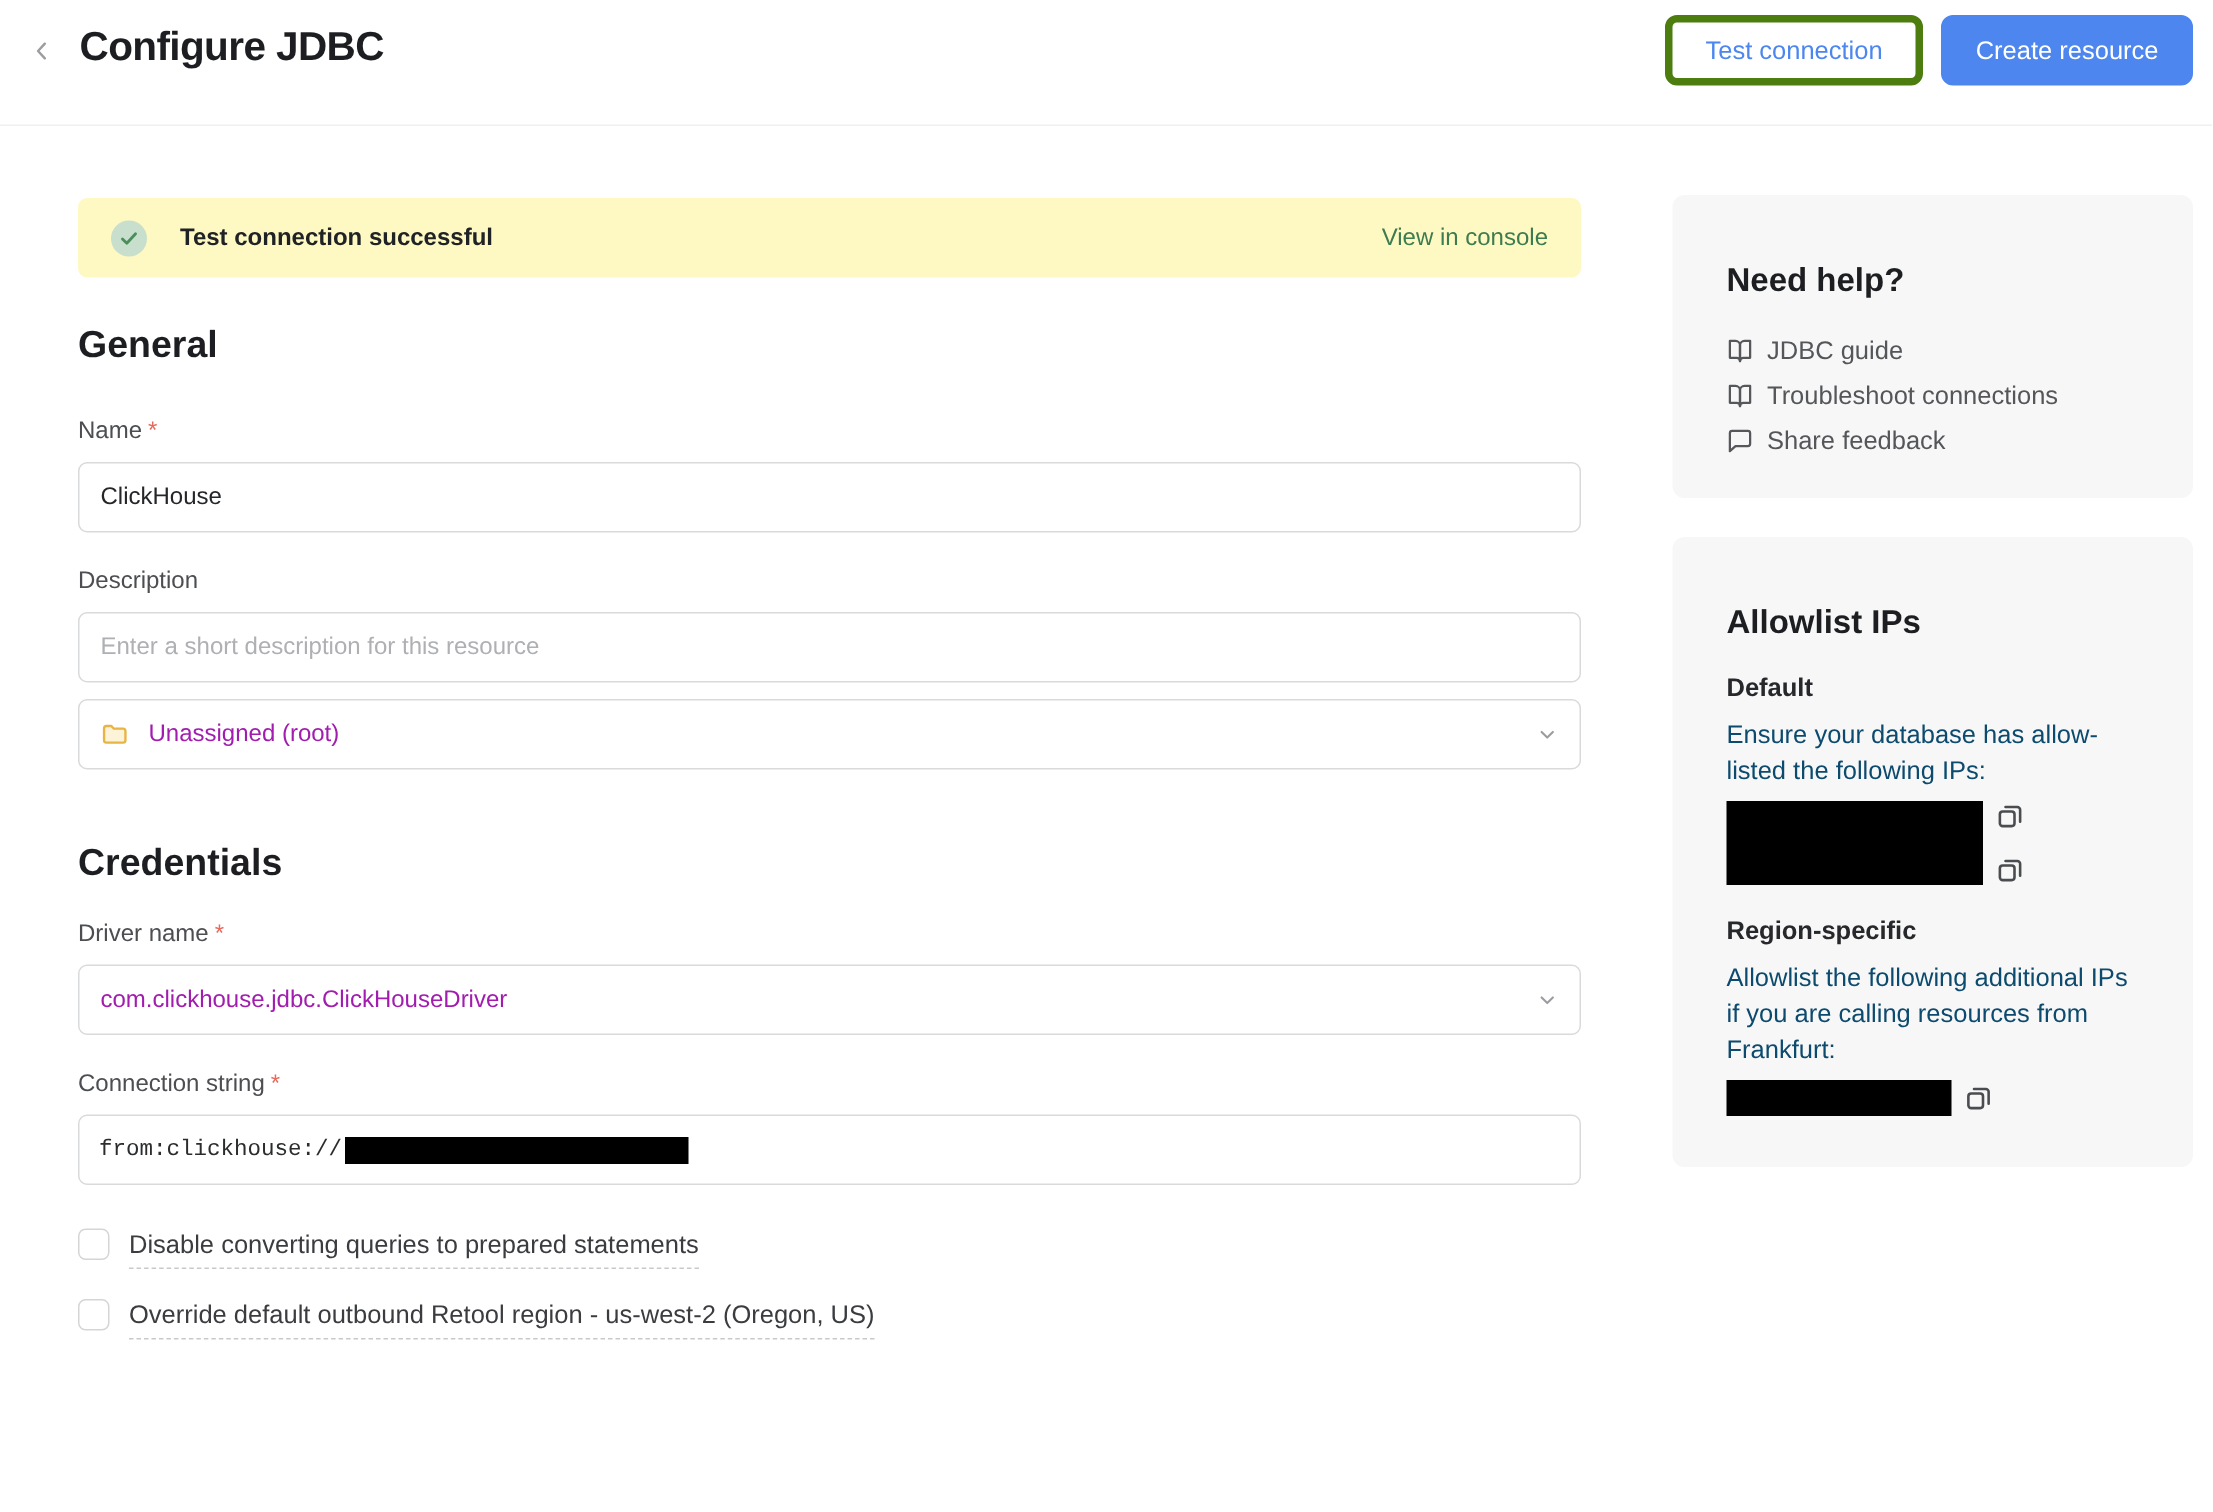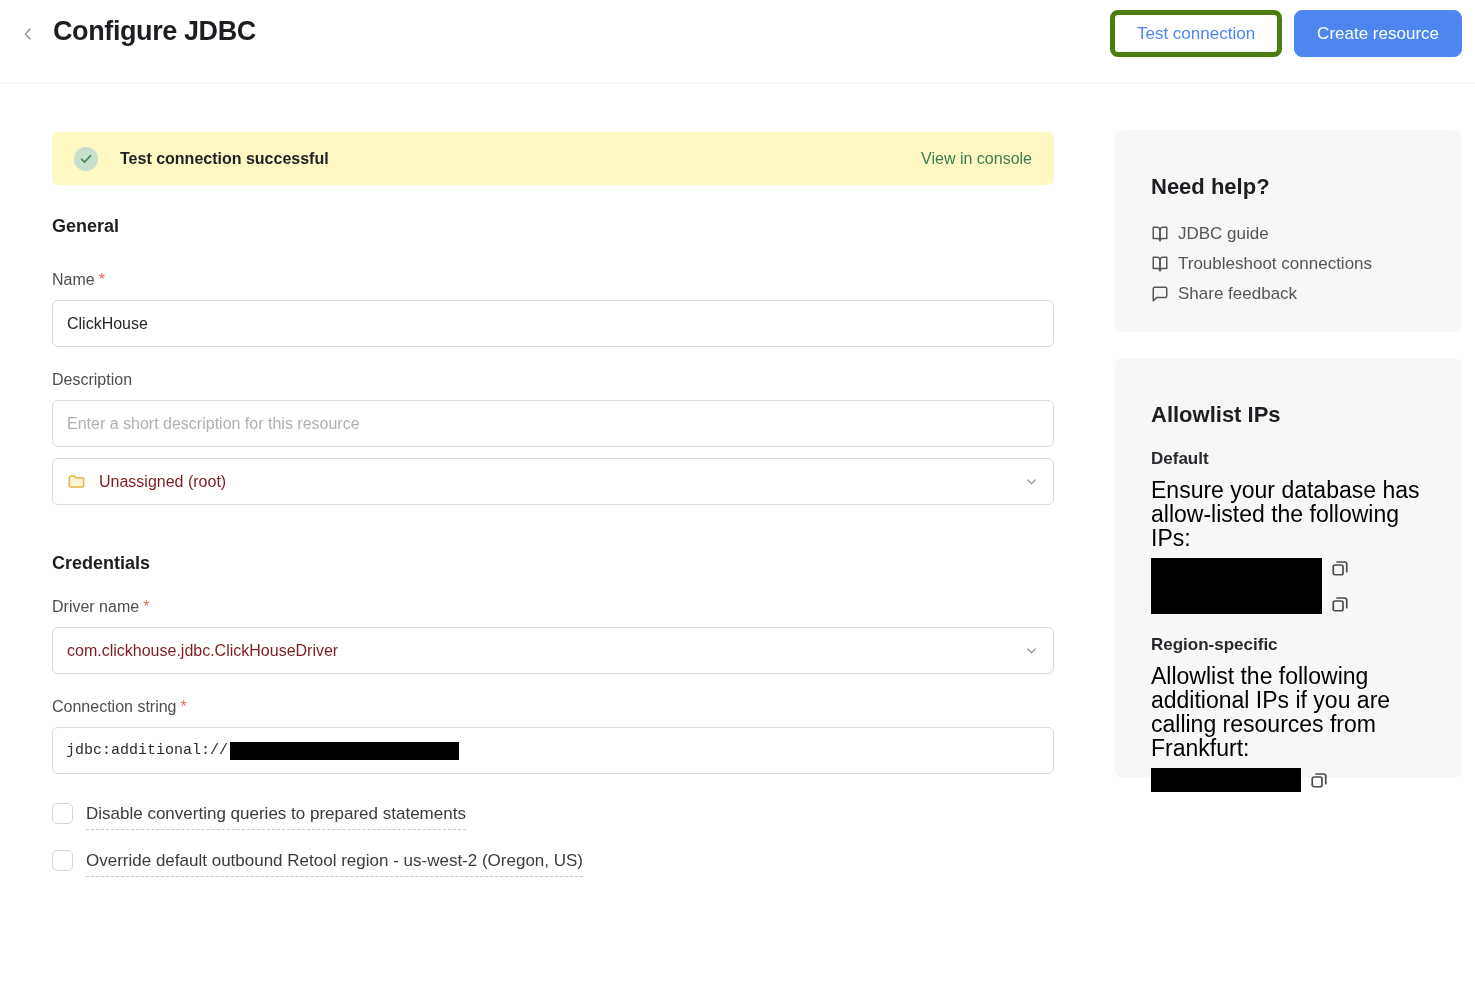--- a/index.html
+++ b/index.html
@@ -40,39 +40,39 @@
     height: 53px; background: #fef9c3; border-radius: 6px;
     display: flex; align-items: center; padding: 0 22px;
   }
   .banner-check {
     width: 24px; height: 24px; border-radius: 50%; background: #c7dfcc;
     display: flex; align-items: center; justify-content: center; flex: none;
   }
   .banner-msg { margin-left: 22px; font-size: 16px; font-weight: 700; color: #202325; }
   .banner-action { margin-left: auto; font-size: 16px; color: #3d7b50; cursor: pointer; }
 
-  .section-heading { font-size: 18px; font-weight: 700; color: #1c1e21; }
+  .section-heading { font-size: 25px; font-weight: 700; color: #1c1e21; }
   .h-general { margin-top: 31px; }
   .h-credentials { margin-top: 48px; }
   .h-advanced { margin-top: 48px; }
 
   .field-label { margin-top: 24px; font-size: 16px; color: #4c4e52; }
   .field-label.first { margin-top: 34px; }
   .req { color: #e8695c; margin-left: 4px; }
 
   .text-input, .select {
     margin-top: 11px; width: 100%; height: 47px;
     border: 1px solid #d9dadc; border-radius: 6px; background: #ffffff;
     font-size: 16px; color: #24262a; padding: 0 14px;
     font-family: "Liberation Sans", sans-serif;
     display: block; outline: none;
   }
   .text-input::placeholder { color: #aeb0b4; }
   .select {
-    display: flex; align-items: center; cursor: pointer; color: #7f1d1d;
+    display: flex; align-items: center; cursor: pointer; color: #a21caf;
   }
   .select .chev { margin-left: auto; display: flex; }
   .select .folder { margin-right: 13px; display: flex; }
 
   .mono-field {
     margin-top: 11px; width: 100%; height: 47px;
     border: 1px solid #d9dadc; border-radius: 6px; background: #ffffff;
     display: flex; align-items: center; padding: 0 13px;
     font-family: "Liberation Mono", monospace; font-size: 15px; color: #2a2c2e;
   }
@@ -97,21 +97,21 @@
   .card-allow { height: 420px; margin-top: 26px; }
   .card-heading { font-size: 22px; font-weight: 700; color: #1c1e21; }
   .help-links { margin-top: 19px; }
   .help-link { display: flex; align-items: center; height: 30px; cursor: pointer; }
   .help-link .hicon { width: 18px; display: flex; flex: none; color: #55575a; }
   .help-link .hlabel { margin-left: 9px; font-size: 17px; color: #545659; }
 
   .sub-heading { font-size: 17px; font-weight: 700; color: #26282b; }
   .sub-default { margin-top: 21px; }
   .sub-region { margin-top: 21px; }
-  .allow-body { margin-top: 9px; font-size: 23px; line-height: 24px; color: #000000; }
+  .allow-body { margin-top: 9px; font-size: 17px; line-height: 24px; color: #0c4a6e; }
   .ip-block { display: flex; margin-top: 8px; }
   .ip-redact-default { width: 171px; height: 56px; }
   .ip-redact-region { width: 150px; height: 24px; }
   .copy-col { display: flex; flex-direction: column; justify-content: space-between; margin-left: 9px; padding: 1px 0; }
   .copy-btn { width: 18px; height: 18px; display: flex; cursor: pointer; color: #4a4c4f; }
   .copy-single { margin-left: 9px; align-self: center; }
 </style>
 </head>
 <body>
 
@@ -169,21 +169,21 @@
     <span>com.clickhouse.jdbc.ClickHouseDriver</span>
     <span class="chev">
       <svg width="15" height="15" viewBox="0 0 24 24" fill="none" stroke="#9a9ca0" stroke-width="2.2" stroke-linecap="round" stroke-linejoin="round">
           <polyline points="6 9.5 12 15.5 18 9.5"></polyline>
         </svg>
     </span>
   </div>
 
   <div class="field-label"><span>Connection string</span><span class="req">*</span></div>
   <div class="mono-field">
-    <span>jdbc:additional://</span>
+    <span>from:clickhouse://</span>
     <span class="redact redact-conn"></span>
   </div>
 
 
   <div class="opt-row">
     <div class="checkbox"></div>
     <div class="opt-label">Disable converting queries to prepared statements</div>
   </div>
   <div class="opt-row">
     <div class="checkbox"></div>

